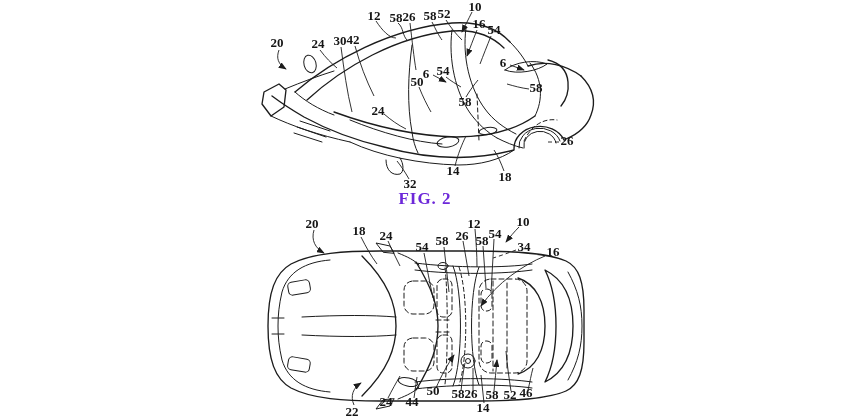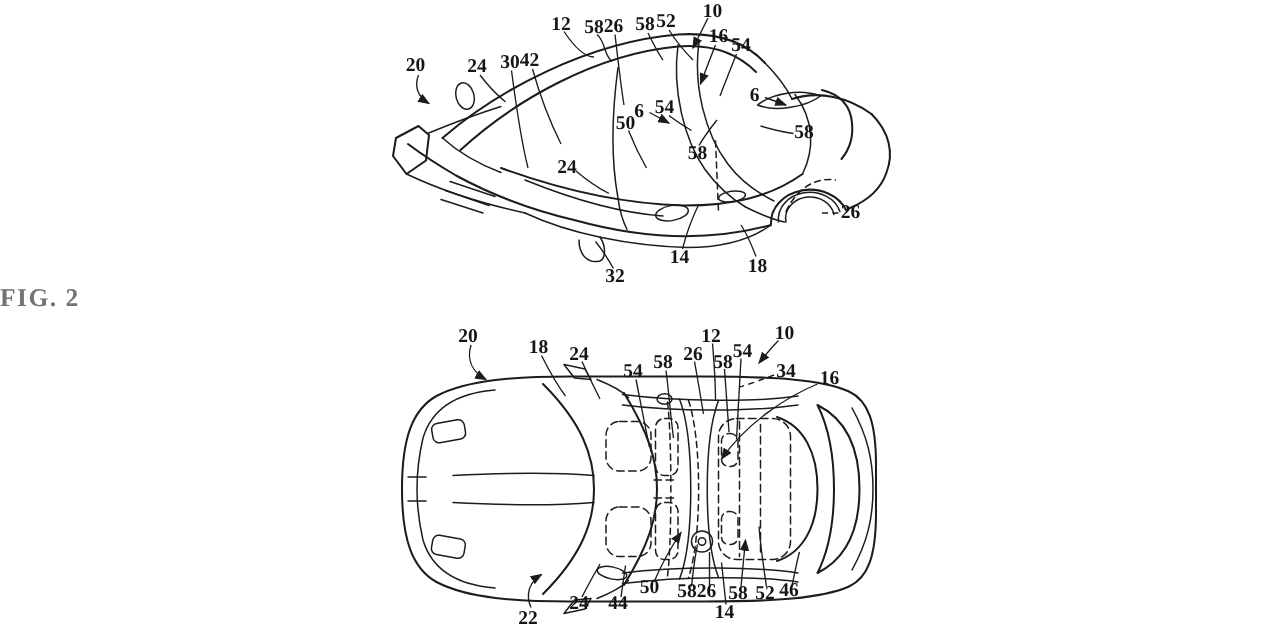--- a/index.html
+++ b/index.html
@@ -9,22 +9,22 @@
   .art path, .art ellipse, .art circle, .art rect, .art line{fill:none;stroke:#1c1c1c;stroke-width:1;
         stroke-linecap:round;stroke-linejoin:round;}
   .art .main{stroke-width:1.35;}
   .art .dash{stroke-dasharray:4 3;stroke-width:1;}
   .art .seatdash{stroke-dasharray:5 3;stroke-width:1;}
   .leaders path{fill:none;stroke:#1c1c1c;stroke-width:0.9;}
   .leaders .dashlead{stroke-dasharray:4 3;}
   .leaders .arrow{marker-end:url(#ah);}
   text.ref{font-family:"Liberation Serif", serif;font-weight:700;font-size:13px;fill:#151515;
         text-anchor:middle;}
-  .caption{position:absolute;left:0;top:189px;width:850px;
-        font-weight:700;font-size:17px;color:#737373;letter-spacing:1px;}
+  .caption{position:absolute;left:0;top:189px;width:850px;text-align:center;
+        font-weight:700;font-size:17px;color:#6d28d9;letter-spacing:1px;}
 </style>
 </head>
 <body>
 
 <div class="page">
   <svg width="850" height="420" viewBox="0 0 850 420">
     <defs>
       <marker id="ah" markerWidth="9" markerHeight="7" refX="8" refY="3.5" orient="auto">
         <path d="M0,0 L9,3.5 L0,7 Z" fill="#1c1c1c"></path>
       </marker>

